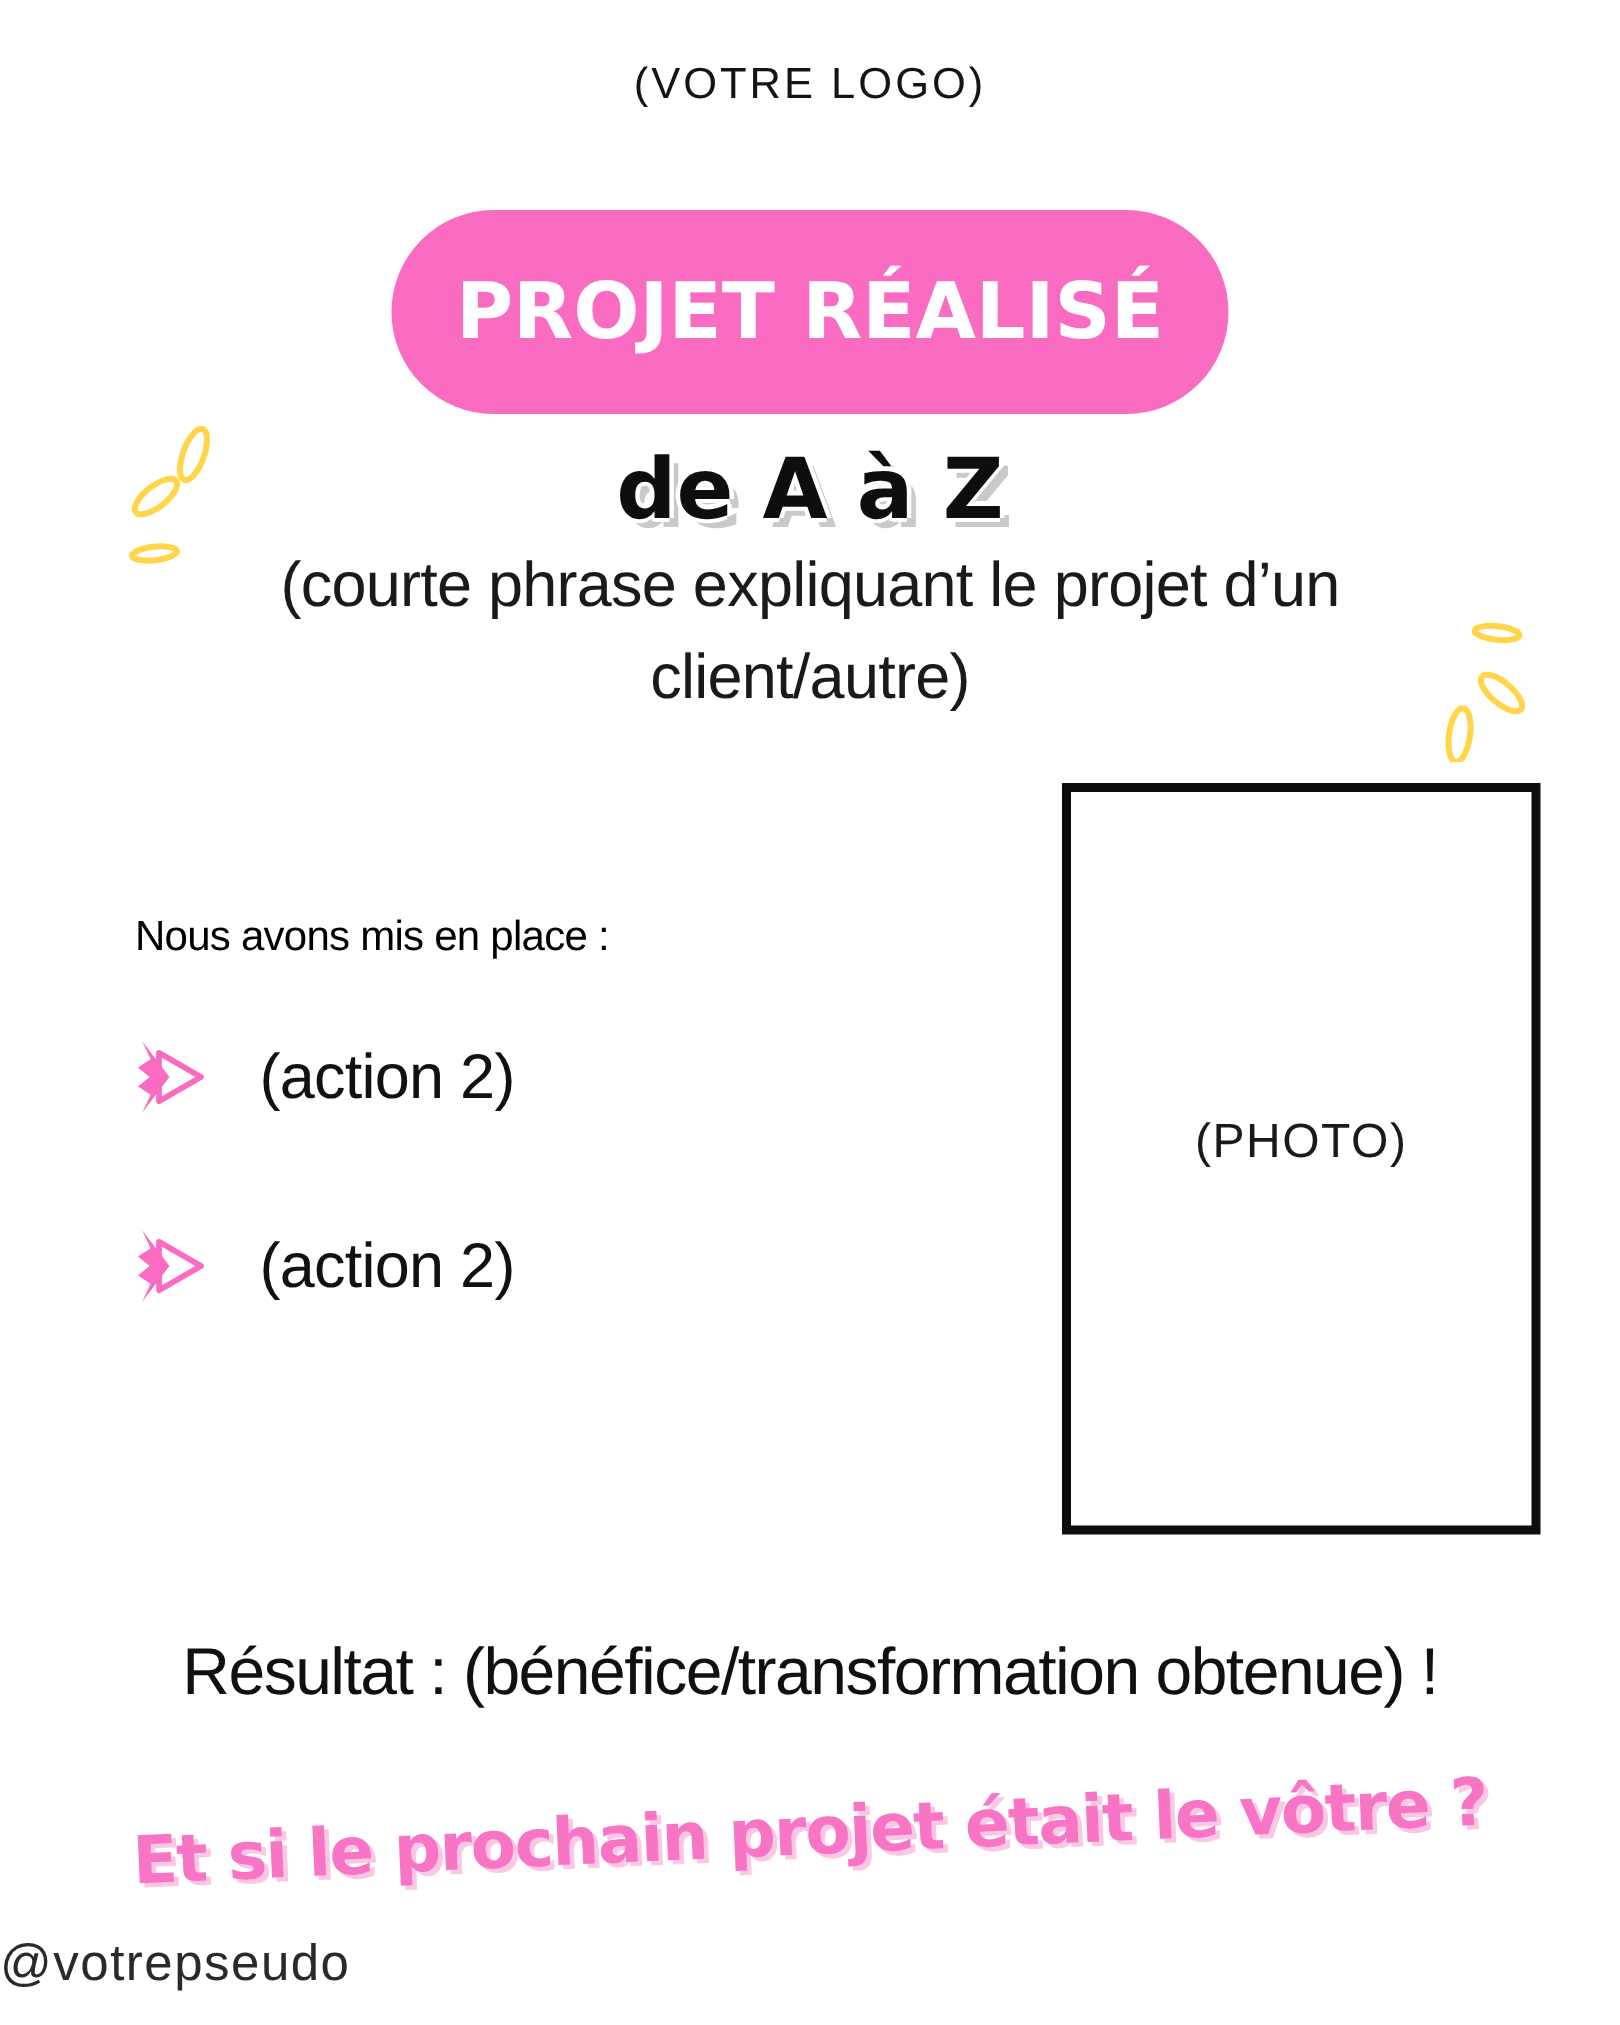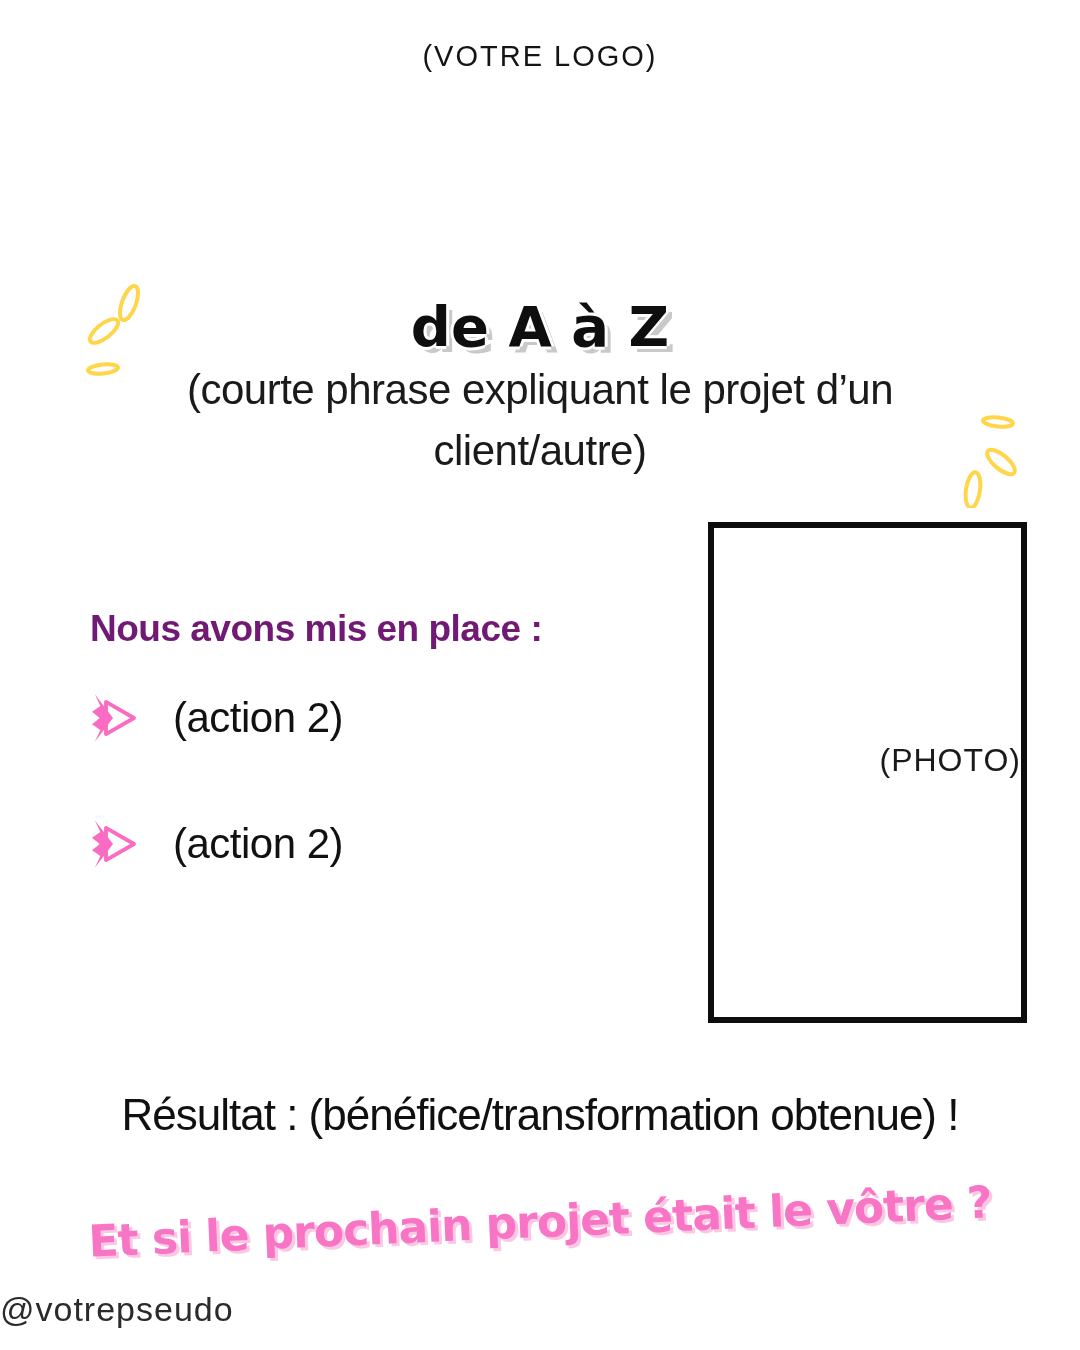--- a/index.html
+++ b/index.html
@@ -64,24 +64,23 @@
     left: 110px; top: 360px; width: 860px;
     text-align: center;
     font-size: 42px;
     line-height: 1.45;
     letter-spacing: -0.5px;
     color: #1a1a1a;
   }
   .list-heading {
     position: absolute;
     left: 90px; top: 608px;
-    font-size: 37px;
+    font-size: 28px;
     letter-spacing: -0.5px;
-    color: #701a75;
-    font-weight: bold;
+    color: #000000;
   }
   .action-row {
     position: absolute;
     left: 85px;
     height: 64px;
     display: flex;
     align-items: center;
     gap: 32px;
   }
   .action-row .label {
@@ -92,21 +91,21 @@
   }
   .arrow-icon { width: 56px; height: 64px; flex: 0 0 auto; }
   .photo-frame {
     position: absolute;
     left: 708px; top: 522px;
     width: 319px; height: 501px;
     border: 6px solid #0d0d0d;
     background: #ffffff;
     display: flex;
     align-items: center;
-    justify-content: flex-end;
+    justify-content: center;
   }
   .photo-label {
     font-size: 32px;
     letter-spacing: 1px;
     color: #1a1a1a;
     margin-top: -24px;
   }
   .result-line {
     position: absolute;
     top: 1090px; left: 0; width: 100%;
@@ -139,20 +138,23 @@
     color: #2a2a2a;
   }
 </style>
 </head>
 <body>
 
 <div class="canvas">
 
   <div class="logo">(VOTRE LOGO)</div>
 
+  <div class="title-pill">
+    <span class="title-text">PROJET RÉALISÉ</span>
+  </div>
 
   <div class="subtitle-script">de A à Z</div>
 
   <svg class="sparkle sparkle-left" width="80" height="105" viewBox="0 0 80 105" fill="none">
     <ellipse cx="51" cy="23" rx="7" ry="18" transform="rotate(20 51 23)" stroke="#ffd54a" stroke-width="4"></ellipse>
     <ellipse cx="26" cy="51" rx="7" ry="17" transform="rotate(52 26 51)" stroke="#ffd54a" stroke-width="4"></ellipse>
     <ellipse cx="25" cy="89" rx="4.5" ry="15" transform="rotate(84 25 89)" stroke="#ffd54a" stroke-width="4"></ellipse>
   </svg>
 
   <svg class="sparkle sparkle-right" width="85" height="105" viewBox="0 0 85 105" fill="none">

